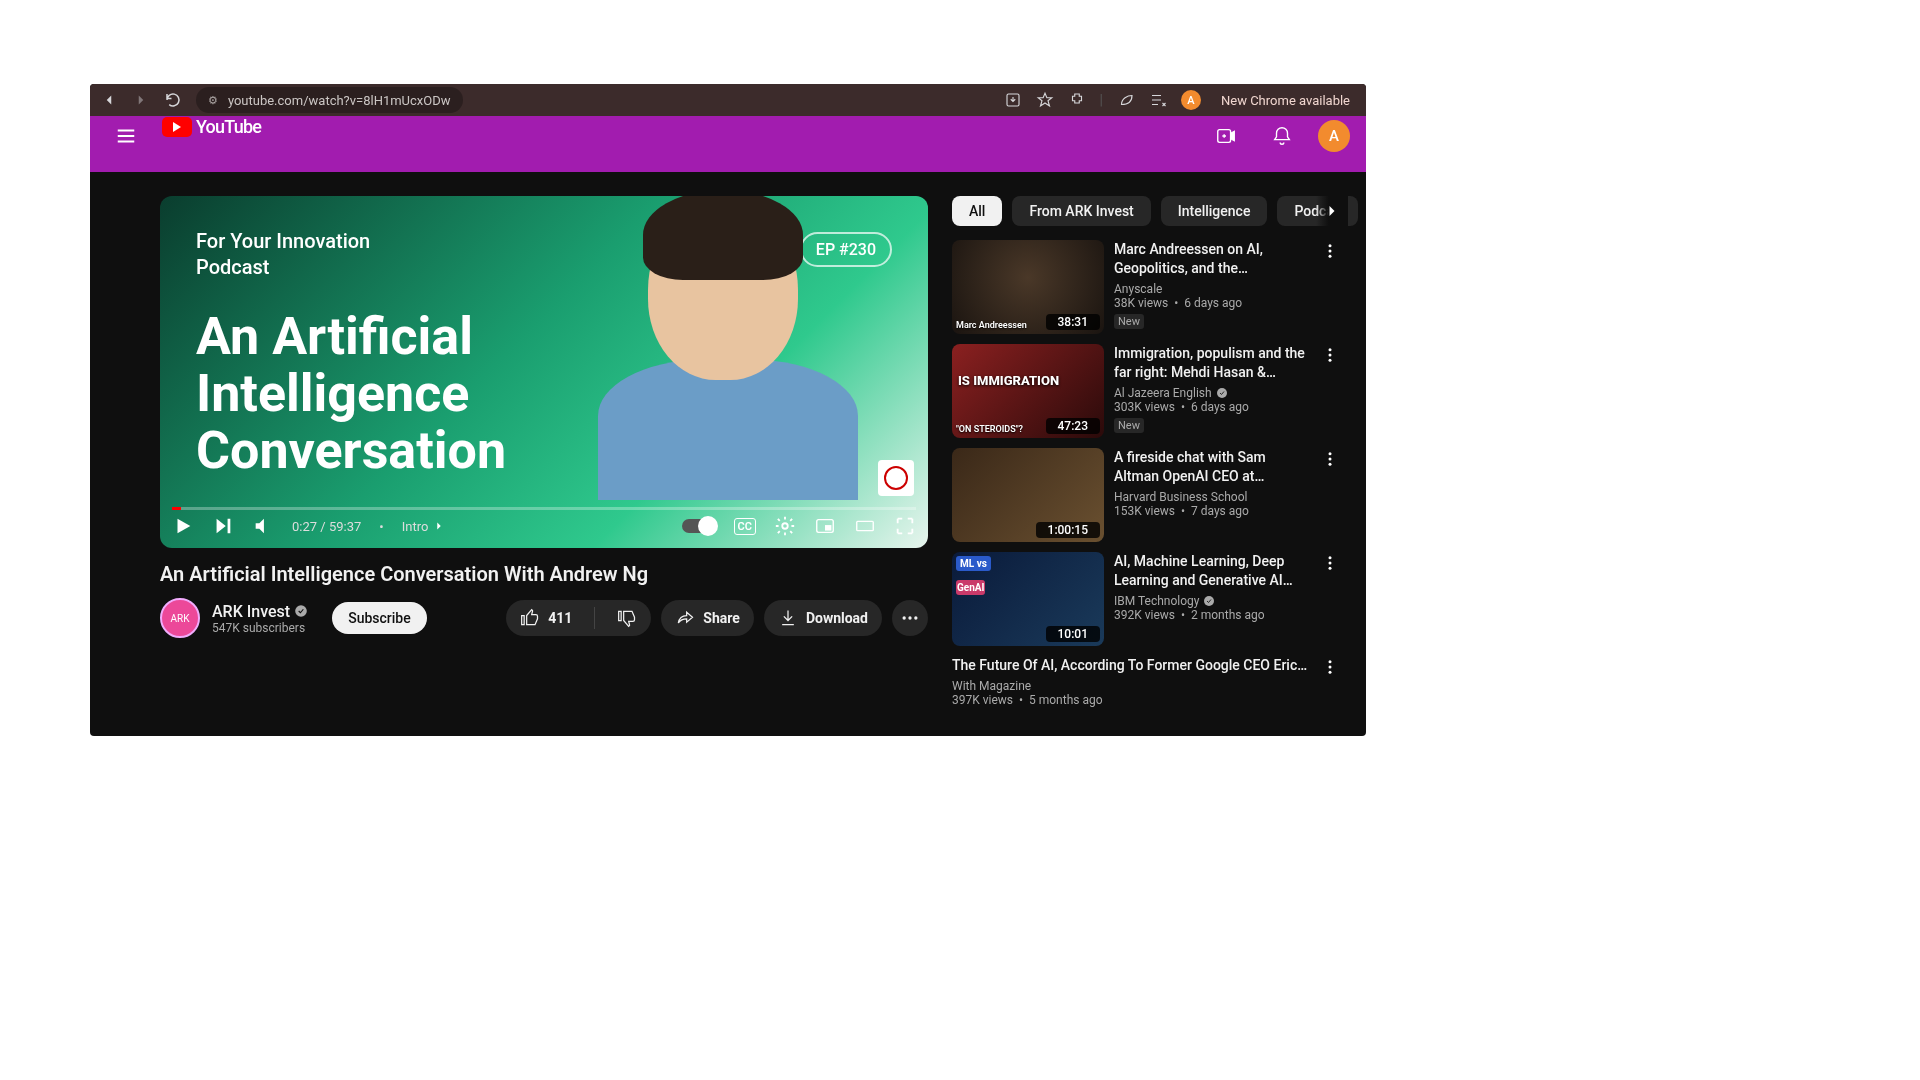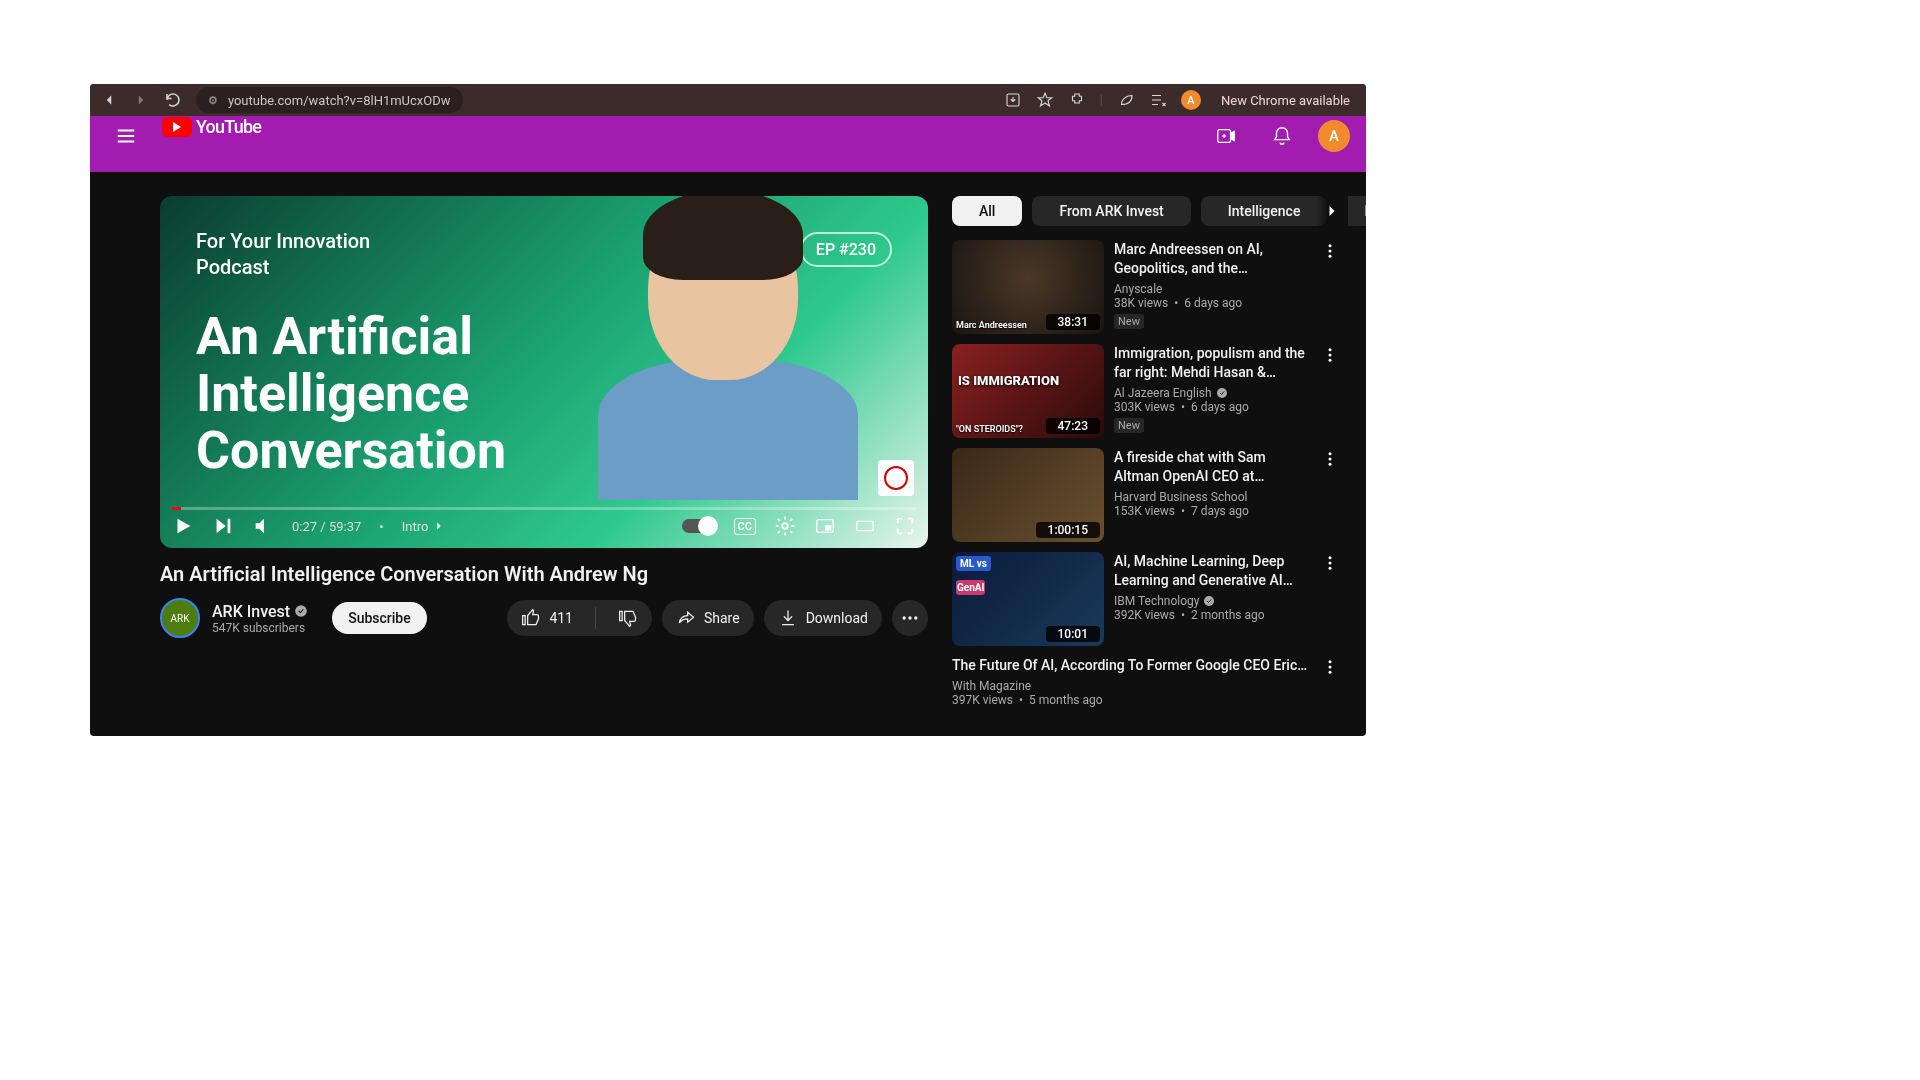--- a/index.html
+++ b/index.html
@@ -64,37 +64,37 @@
 .ctrls .time { font-size: 13px; color: #ddd; }
 .ctrls .chapter { font-size: 13px; color: #ddd; display: flex; align-items: center; gap: 4px; cursor: pointer; }
 .ctrls .spacer { flex: 1; }
 .toggle-sw { width: 34px; height: 14px; background: #555; border-radius: 10px; position: relative; cursor: pointer; }
 .toggle-sw::after { content:''; position:absolute; right:-2px; top:-3px; width:20px; height:20px; background:#fff; border-radius:50%; }
 .cc-box { border: 1.5px solid #fff; border-radius: 3px; padding: 1px 3px; font-size: 11px; font-weight: 600; cursor: pointer; }
 
 
 .vid-title { color: #f1f1f1; font-size: 20px; font-weight: 600; margin-top: 14px; }
 .meta-row { display: flex; align-items: center; margin-top: 12px; gap: 12px; }
-.ch-avatar { width: 40px; height: 40px; border-radius: 50%; background: #4d7c0f; border: 2px solid #3b82f6; display: flex; align-items: center; justify-content: center; color: #fff; font-size: 10px; }
+.ch-avatar { width: 40px; height: 40px; border-radius: 50%; background: #ec4899; border: 2px solid #f0abfc; display: flex; align-items: center; justify-content: center; color: #fff; font-size: 10px; }
 .ch-info { display: flex; flex-direction: column; }
 .ch-name { color: #f1f1f1; font-size: 16px; font-weight: 500; display: flex; align-items: center; gap: 4px; }
 .verified { width: 14px; height: 14px; fill: #aaa; }
 .ch-subs { color: #aaa; font-size: 12px; }
 .sub-btn { background: #f1f1f1; color: #0f0f0f; border-radius: 18px; padding: 8px 16px; font-size: 14px; font-weight: 500; cursor: pointer; margin-left: 12px; }
 .actions { margin-left: auto; display: flex; gap: 10px; }
-.pill { background: #272727; color: #f1f1f1; border-radius: 18px; height: 36px; display: flex; align-items: center; padding: 0 14px; font-size: 14px; font-weight: 400; gap: 8px; cursor: pointer; }
+.pill { background: #272727; color: #f1f1f1; border-radius: 18px; height: 36px; display: flex; align-items: center; padding: 0 14px; font-size: 14px; font-weight: 700; gap: 8px; cursor: pointer; }
 .pill svg { width: 20px; height: 20px; fill: #f1f1f1; }
 .pill.like-dislike { padding: 0; overflow: hidden; }
 .pill.like-dislike .seg { padding: 0 14px; display: flex; align-items: center; gap: 8px; height: 100%; }
 .pill.like-dislike .divider { width: 1px; height: 22px; background: #444; }
 .pill.round { width: 36px; padding: 0; justify-content: center; }
 
 
 .chip-row { display: flex; gap: 10px; align-items: center; margin-bottom: 14px; position: relative; }
-.chip { background: #272727; color: #f1f1f1; border-radius: 8px; padding: 7px 27px; font-size: 14px; font-weight: 500; cursor: pointer; white-space: nowrap; }
+.chip { background: #272727; color: #f1f1f1; border-radius: 8px; padding: 7px 17px; font-size: 14px; font-weight: 500; cursor: pointer; white-space: nowrap; }
 .chip.active { background: #f1f1f1; color: #0f0f0f; }
 .chip-next { position: absolute; right: -6px; width: 32px; height: 32px; display: flex; align-items: center; justify-content: center; background: linear-gradient(90deg, transparent, #0f0f0f 40%); cursor: pointer; }
 .chip-next svg { width: 20px; height: 20px; fill: #fff; }
 
 .rel-item { display: flex; gap: 10px; margin-bottom: 10px; position: relative; }
 .rel-thumb { width: 152px; height: 94px; border-radius: 8px; background: #333; position: relative; flex-shrink: 0; overflow: hidden; }
 .rel-thumb .dur { position: absolute; right: 4px; bottom: 4px; background: rgba(0,0,0,0.8); color: #fff; font-size: 12px; font-weight: 500; padding: 1px 12px; border-radius: 4px; }
 .rel-thumb .cap { position: absolute; left: 4px; bottom: 4px; color: #fff; font-size: 9px; font-weight: 600; text-shadow: 0 1px 2px #000; }
 .rel-thumb .big-text { position: absolute; left: 6px; top: 30px; color: #fff; font-size: 13px; font-weight: 800; line-height: 1; text-shadow: 0 1px 3px #000; }
 .rel-meta { flex: 1; min-width: 0; }

